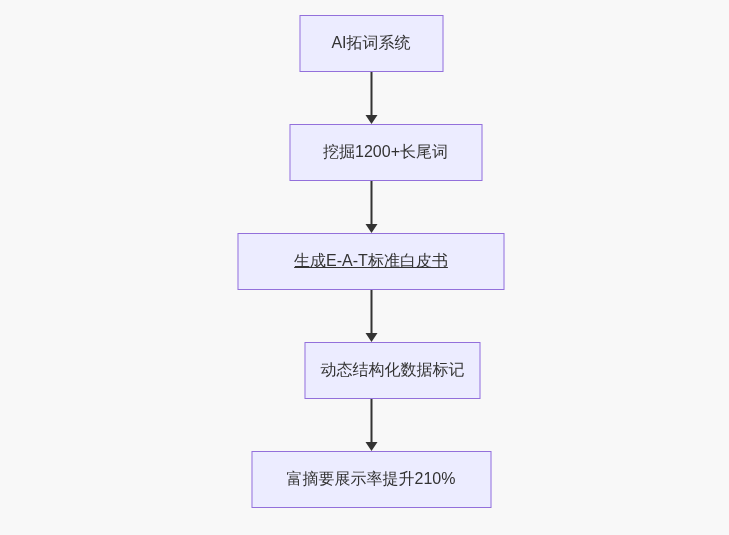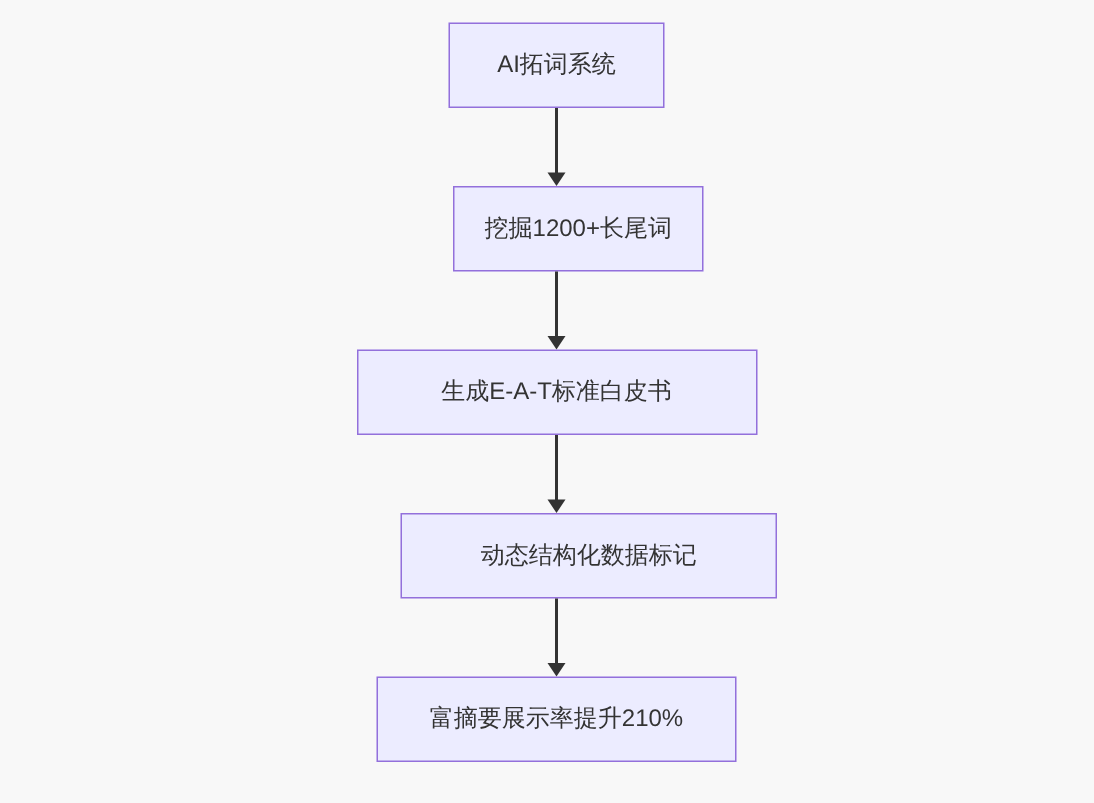--- a/index.html
+++ b/index.html
@@ -30,23 +30,23 @@
     border: 1.5px solid var(--node-border, #9370DB);
     display: flex;
     align-items: center;
     justify-content: center;
     font-size: 16px;
     color: var(--text, #333333);
     text-align: center;
     white-space: nowrap;
   }
   .n1 { width: 144px; }
-  .n2 { width: 167px; margin-left: 29px; }
-  .n3 { width: 267px; }
-  .n4 { width: 251px; margin-left: 43px; }
+  .n2 { width: 193px; margin-left: 29px; }
+  .n3 { width: 267px; text-decoration: underline; }
+  .n4 { width: 176px; margin-left: 43px; }
   .n5 { width: 240px; }
   .connector {
     position: relative;
     width: 14px;
     height: 52px;
   }
   .connector .line {
     position: absolute;
     top: 0;
     left: 50%;

